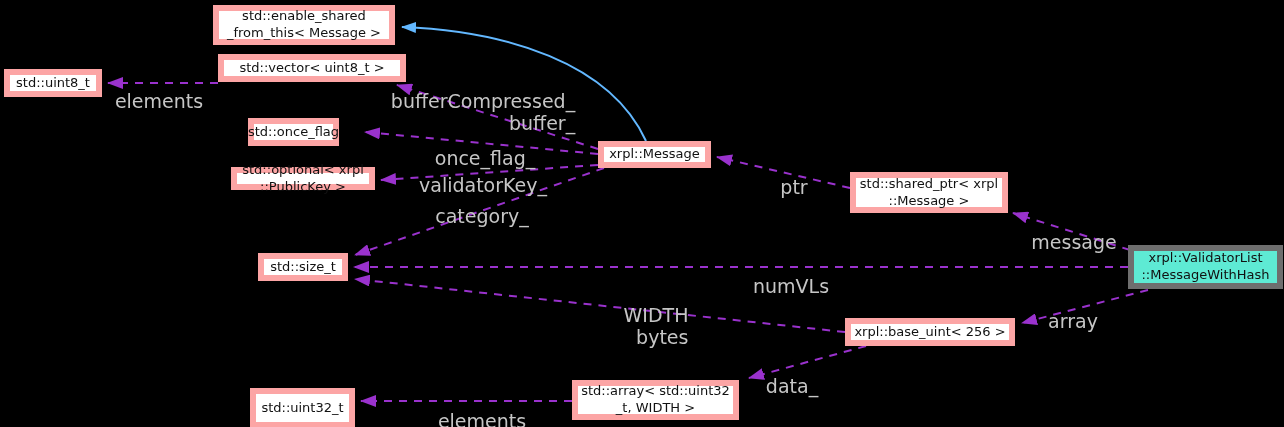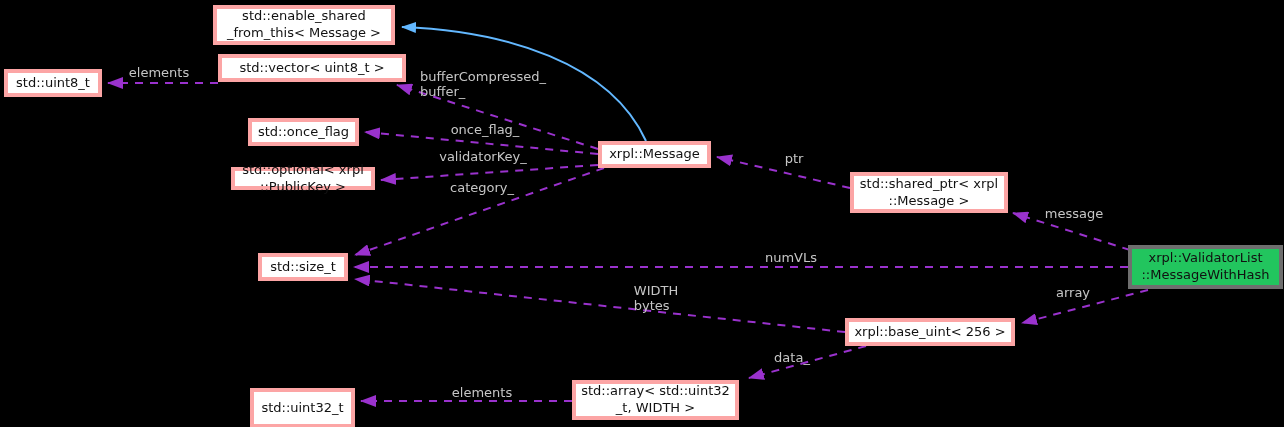--- a/index.html
+++ b/index.html
@@ -8,41 +8,42 @@
     width:1284px;height:427px;
     background:#000000;
     font-family:"DejaVu Sans","Liberation Sans",sans-serif;
     overflow:hidden;
   }
   #edges{position:absolute;left:0;top:0;width:1284px;height:427px;}
   .node{
     position:absolute;
     display:flex;align-items:center;justify-content:center;
     background:#ffffff;
-    border:4px solid #fca5a5;
+    border:6px solid #fca5a5;
     box-sizing:border-box;
     color:#111;
     font-size:13px;line-height:1.28;
     text-align:center;
     white-space:pre-line;
     z-index:2;
     cursor:pointer;
   }
   .node.highlight{
-    background:#22c55e;
+    background:#5eead4;
     border-color:#6e6e6e;
   }
   .elabel{
     position:absolute;
     transform:translate(-50%,-50%);
     color:#c6c6c6;
-    font-size:13px;line-height:1.16;
-    text-align:left;
+    font-size:19px;line-height:1.16;
+    text-align:right;
     white-space:pre-line;
     z-index:3;
+    margin-top:28px;
   }
 </style>
 </head>
 <body>
 
 <div id="canvas">
 
   <svg id="edges" width="1284" height="427" viewBox="0 0 1284 427" xmlns="http://www.w3.org/2000/svg">
     <defs>
       <marker id="arrP" markerUnits="userSpaceOnUse" markerWidth="16" markerHeight="12" refX="15" refY="6" orient="auto">
@@ -71,21 +72,21 @@
     <path d="M646,141 C610,62 505,31 402,27" stroke="#63b8ff" stroke-width="2" fill="none" marker-end="url(#arrB)"></path>
   </svg>
 
   <div class="node" style="left:213px;top:5px;width:182px;height:40px">std::enable_shared
 _from_this&lt; Message &gt;</div>
 
   <div class="node" style="left:4px;top:69px;width:98px;height:28px">std::uint8_t</div>
 
   <div class="node" style="left:218px;top:54px;width:188px;height:28px">std::vector&lt; uint8_t &gt;</div>
 
-  <div class="node" style="left:248px;top:118px;width:111px;height:28px">std::once_flag</div>
+  <div class="node" style="left:248px;top:118px;width:91px;height:28px">std::once_flag</div>
 
   <div class="node" style="left:231px;top:167px;width:144px;height:23px">std::optional&lt; xrpl
 ::PublicKey &gt;</div>
 
   <div class="node" style="left:598px;top:141px;width:113px;height:27px">xrpl::Message</div>
 
   <div class="node" style="left:258px;top:253px;width:90px;height:28px">std::size_t</div>
 
   <div class="node" style="left:850px;top:172px;width:158px;height:41px">std::shared_ptr&lt; xrpl
 ::Message &gt;</div>

